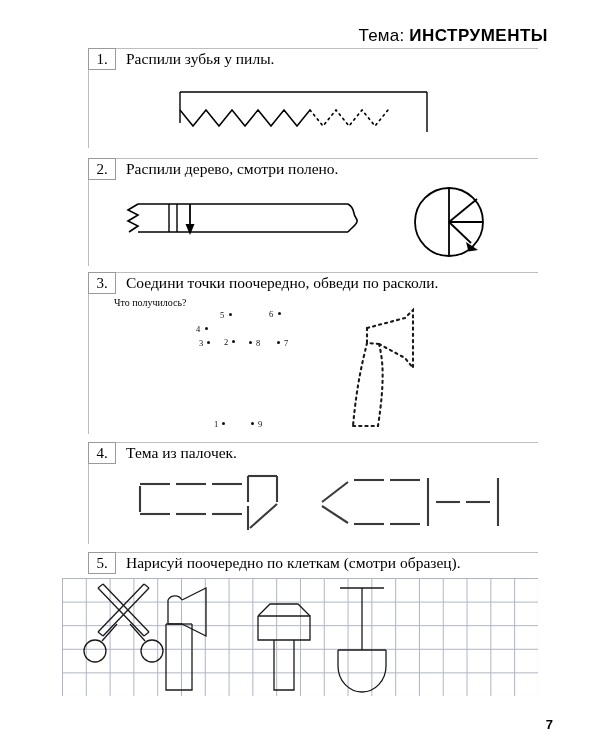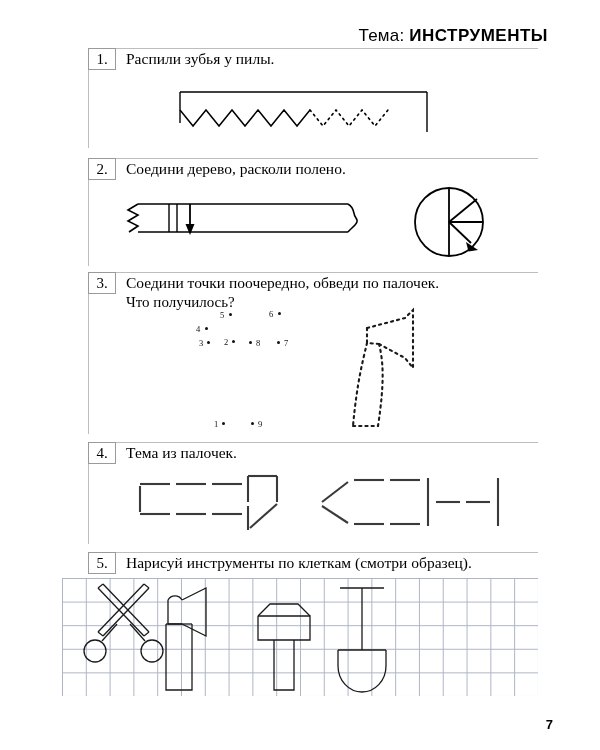--- a/index.html
+++ b/index.html
@@ -59,23 +59,23 @@
   .task-title {
     position: absolute;
     left: 38px;
     top: 0;
     font-size: 15.5px;
     line-height: 21px;
     white-space: nowrap;
   }
   .task-title2 {
     position: absolute;
-    left: 38px;
+    left: 26px;
     top: 20px;
-    font-size: 15px;
+    font-size: 10px;
     line-height: 21px;
     white-space: nowrap;
   }
   .rule-top {
     position: absolute;
     left: 0;
     top: 0;
     height: 1px;
     background: #bdbdbd;
   }
@@ -164,21 +164,21 @@
 
       <polyline points="135,24 148,40 161,24 174,40 187,24 200,40 213,24" fill="none" stroke="#000" stroke-width="1.7" stroke-dasharray="1.6 4.2" stroke-linecap="round"></polyline>
     </svg>
   </div>
 
   <div class="task" style="top:158px;">
     <div class="rule-top" style="width:450px;"></div>
     <div class="rule-left" style="height:108px;"></div>
     <div class="task-head">
       <div class="num-box">2.</div>
-      <div class="task-title">Соедини дерево, расколи полено.</div>
+      <div class="task-title">Распили дерево, смотри полено.</div>
     </div>
   </div>
 
   <div class="art" style="left:126px; top:197px;">
     <svg width="240" height="48" viewBox="0 0 240 48">
 
       <line x1="12" y1="7" x2="222" y2="7" stroke="#000" stroke-width="1.6"></line>
       <line x1="12" y1="35" x2="222" y2="35" stroke="#000" stroke-width="1.6"></line>
 
       <polyline points="12,7 2,13 12,18 2,24 12,29 3,35" fill="none" stroke="#000" stroke-width="1.6"></polyline>
@@ -206,21 +206,21 @@
       <line x1="42" y1="40" x2="64" y2="61" stroke="#000" stroke-width="1.8"></line>
       <polygon points="71,68 59,60 61.5,69.5" fill="#000"></polygon>
     </svg>
   </div>
 
   <div class="task" style="top:272px;">
     <div class="rule-top" style="width:450px;"></div>
     <div class="rule-left" style="height:162px;"></div>
     <div class="task-head">
       <div class="num-box">3.</div>
-      <div class="task-title">Соедини точки поочередно, обведи по палочек.</div>
+      <div class="task-title">Соедини точки поочередно, обведи по расколи.</div>
       <div class="task-title2">Что получилось?</div>
     </div>
   </div>
 
   <div>
     <div class="dotnum" style="left:214px; top:419px;">1</div>
     <div class="dotpt" style="left:222px; top:422px;"></div>
 
     <div class="dotnum" style="left:224px; top:337px;">2</div>
     <div class="dotpt" style="left:232px; top:340px;"></div>
@@ -321,21 +321,21 @@
         <line x1="180" y1="4" x2="180" y2="52"></line>
       </g>
     </svg>
   </div>
 
   <div class="task" style="top:552px;">
     <div class="rule-top" style="width:450px;"></div>
     <div class="rule-left" style="height:22px;"></div>
     <div class="task-head">
       <div class="num-box">5.</div>
-      <div class="task-title">Нарисуй инструменты по клеткам (смотри образец).</div>
+      <div class="task-title">Нарисуй поочередно по клеткам (смотри образец).</div>
     </div>
   </div>
 
   <div class="gridwrap">
     <div class="grid-bg"></div>
 
     <svg width="476" height="118" viewBox="0 0 476 118" style="position:absolute; left:0; top:0;">
       <g fill="none" stroke="#1a1a1a" stroke-width="1.3" stroke-linejoin="miter">
 
         <g>

